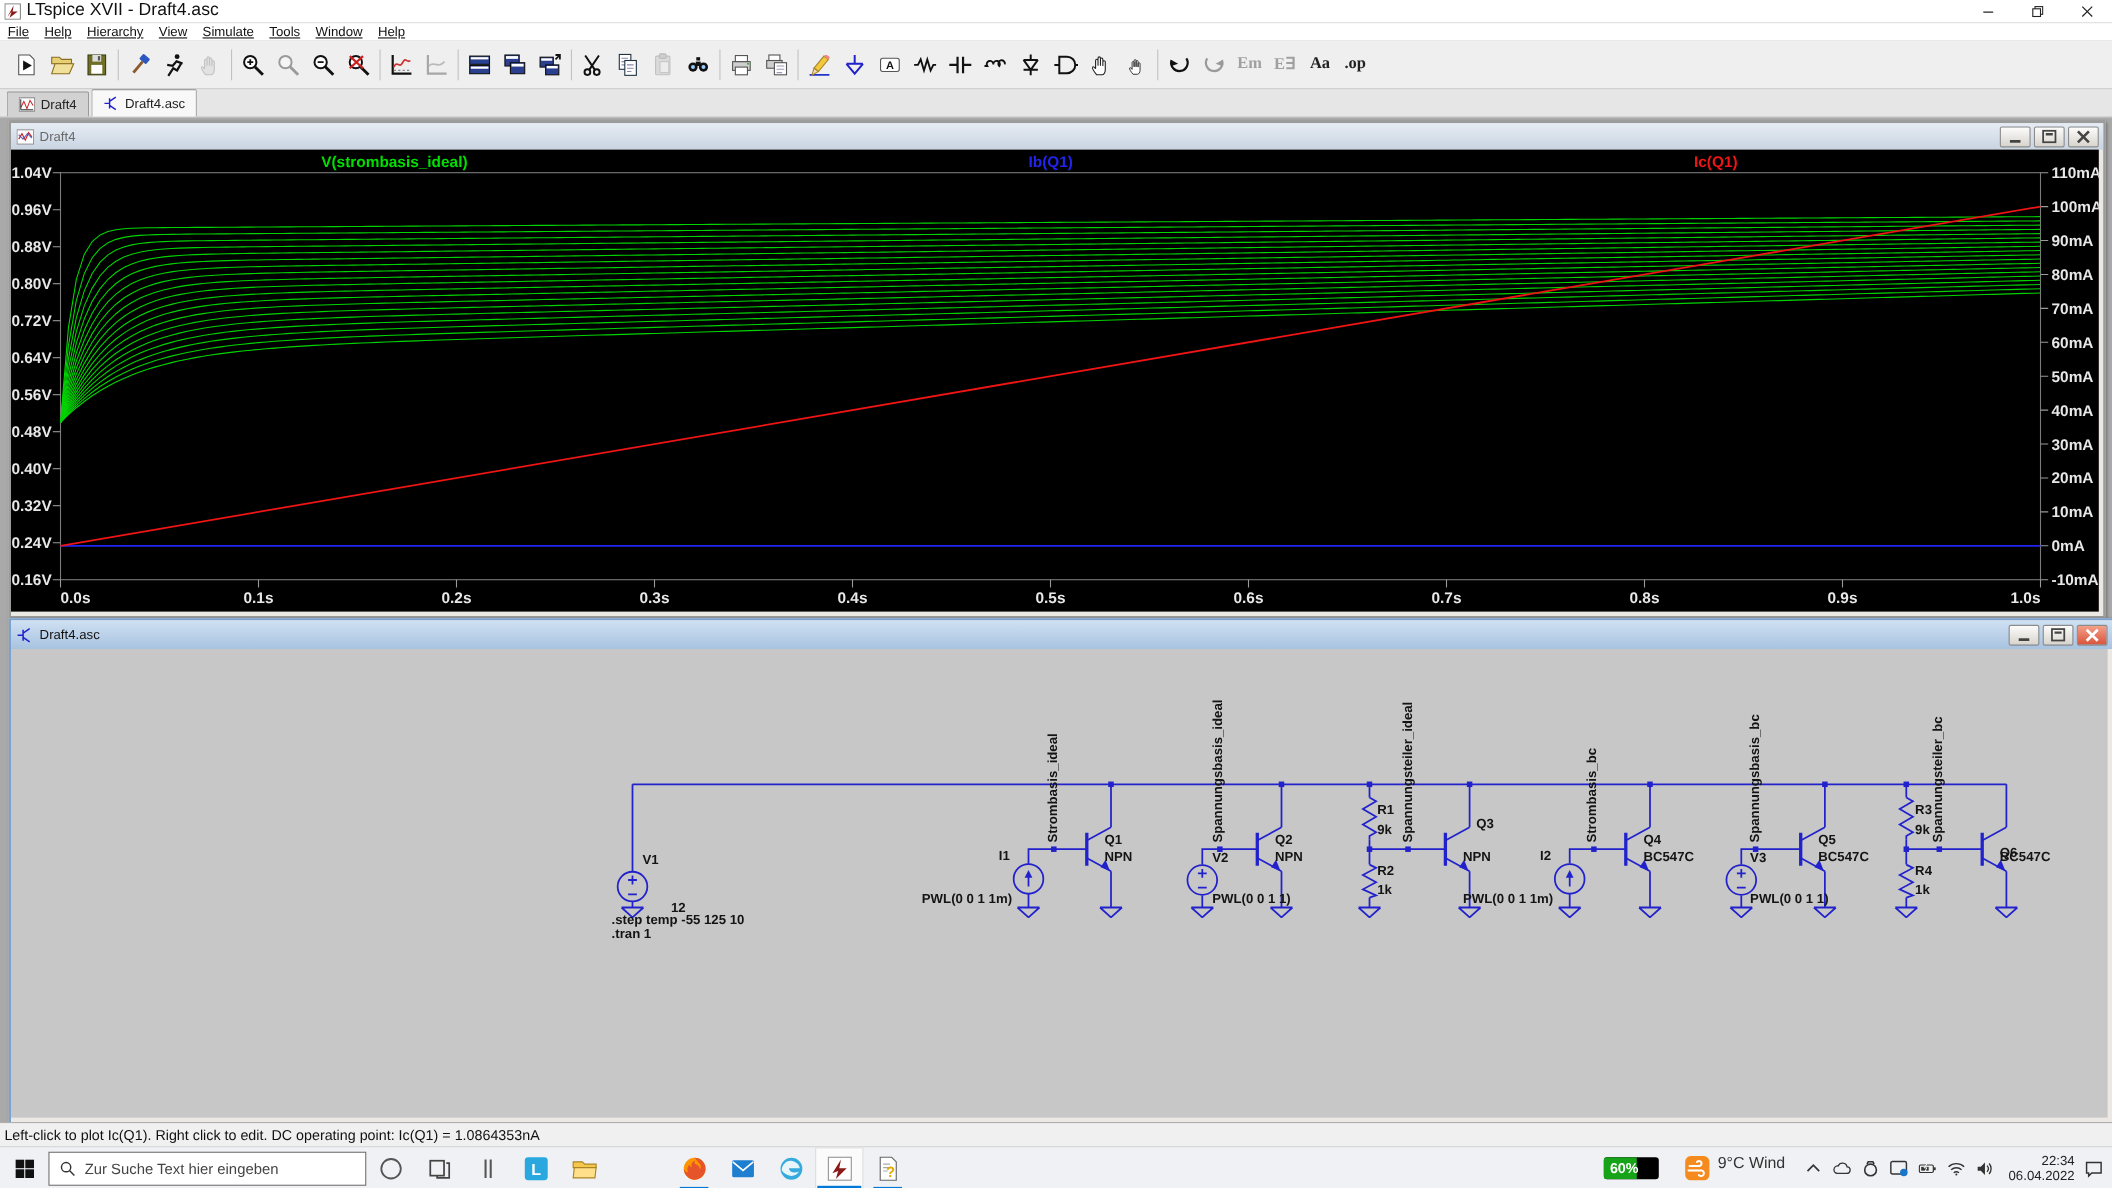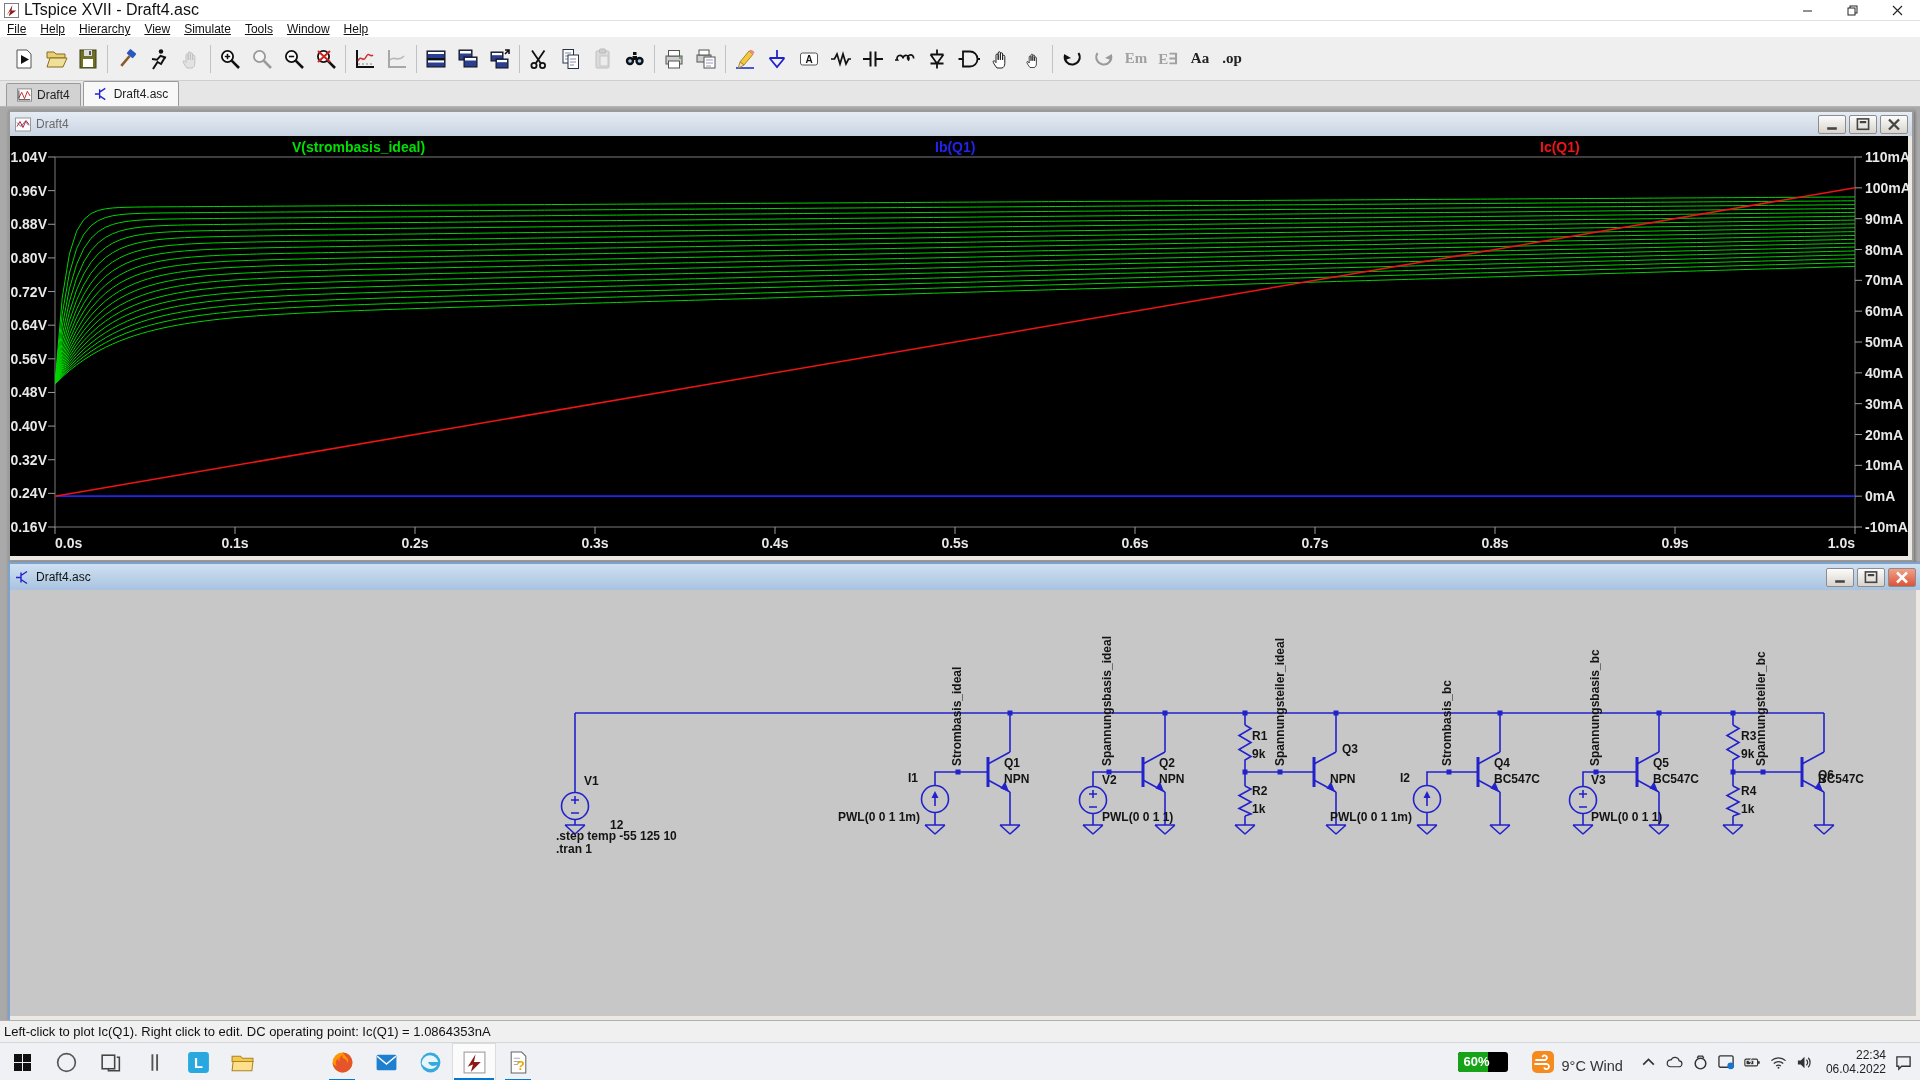--- a/index.html
+++ b/index.html
@@ -63,21 +63,21 @@
   .tbapp svg{width:25px;height:25px;}
   .tbapp.running::after{content:"";position:absolute;left:9px;right:9px;bottom:0;height:2.5px;background:#0078d7;}
   .tbapp.active{background:#fbfbfb;border:1px solid #dcdcdc;box-sizing:border-box;}
   .tbapp.active::after{content:"";position:absolute;left:1px;right:1px;bottom:0;height:2.5px;background:#0078d7;}
   #tray{margin-left:auto;display:flex;align-items:center;gap:9px;padding-right:8px;}
   .trayicon{display:flex;align-items:center;justify-content:center;color:#333;font-size:15px;}
   .trayicon svg{width:17px;height:17px;}
   #batt-widget{width:50px;height:20px;background:#000;border-radius:3px;position:relative;overflow:hidden;margin-right:6px;}
   #batt-widget .fill{position:absolute;left:0;top:0;bottom:0;width:60%;background:#17a317;}
   #batt-widget .txt{position:absolute;left:6px;top:2px;color:#fff;font-size:13px;font-weight:bold;}
-  #weather{display:flex;align-items:flex-end;gap:7px;font-size:14.5px;color:#333;margin:0 8px;}
+  #weather{display:flex;align-items:flex-start;gap:7px;font-size:14.5px;color:#333;margin:0 8px;}
   #clock{font-size:12px;color:#222;text-align:right;line-height:14px;margin-left:4px;}
 </style>
 </head>
 <body>
 
 <div id="titlebar">
   <svg class="appicon" viewBox="0 0 16 16">
     <rect x="0.5" y="0.5" width="15" height="15" fill="#fff" stroke="#777"></rect>
     <path d="M3 13L9 2l-1 6h5L5 14l2-6z" fill="#8b1a1a"></path>
   </svg>
@@ -710,20 +710,27 @@
 
 <div id="taskbar">
   <div id="startbtn">
     <svg width="17" height="17" viewBox="0 0 17 17">
       <rect x="0" y="0" width="8" height="8" fill="#111"></rect>
         <rect x="9" y="0" width="8" height="8" fill="#111"></rect>
       <rect x="0" y="9" width="8" height="8" fill="#111"></rect>
         <rect x="9" y="9" width="8" height="8" fill="#111"></rect>
     </svg>
   </div>
+  <div id="searchbox">
+    <svg width="15" height="15" viewBox="0 0 16 16" fill="none" stroke="#333" stroke-width="1.4">
+      <circle cx="6.5" cy="6.5" r="4.5"></circle>
+        <path d="M10 10l4.5 4.5"></path>
+    </svg>
+    <span>Zur Suche Text hier eingeben</span>
+  </div>
   <div id="tbapps" style="display:flex;align-items:center;">
       <div class="tbapp">
         <svg viewBox="0 0 24 24">
           <circle cx="12" cy="12" r="8.5" fill="none" stroke="#555" stroke-width="1.6"></circle>
         </svg>
       </div>
       <div class="tbapp">
         <svg viewBox="0 0 24 24">
           <rect x="4" y="5" width="12" height="13" fill="none" stroke="#444" stroke-width="1.5"></rect>
           <path d="M18 7h2.5v13H10v-2" fill="none" stroke="#444" stroke-width="1.5"></path>

